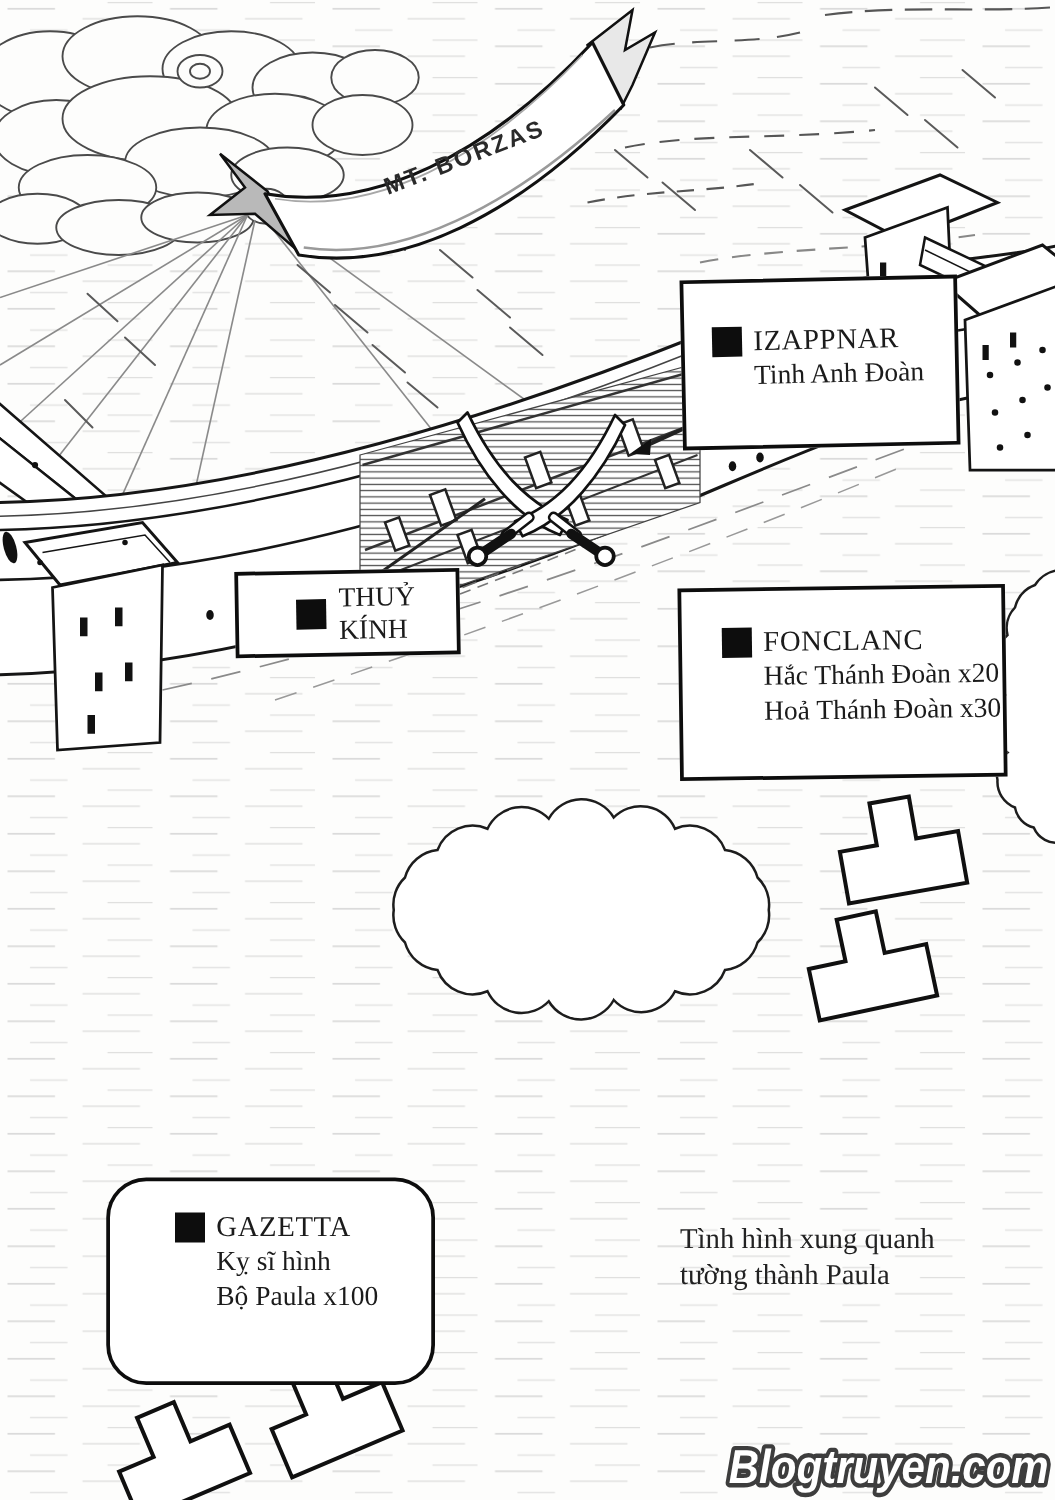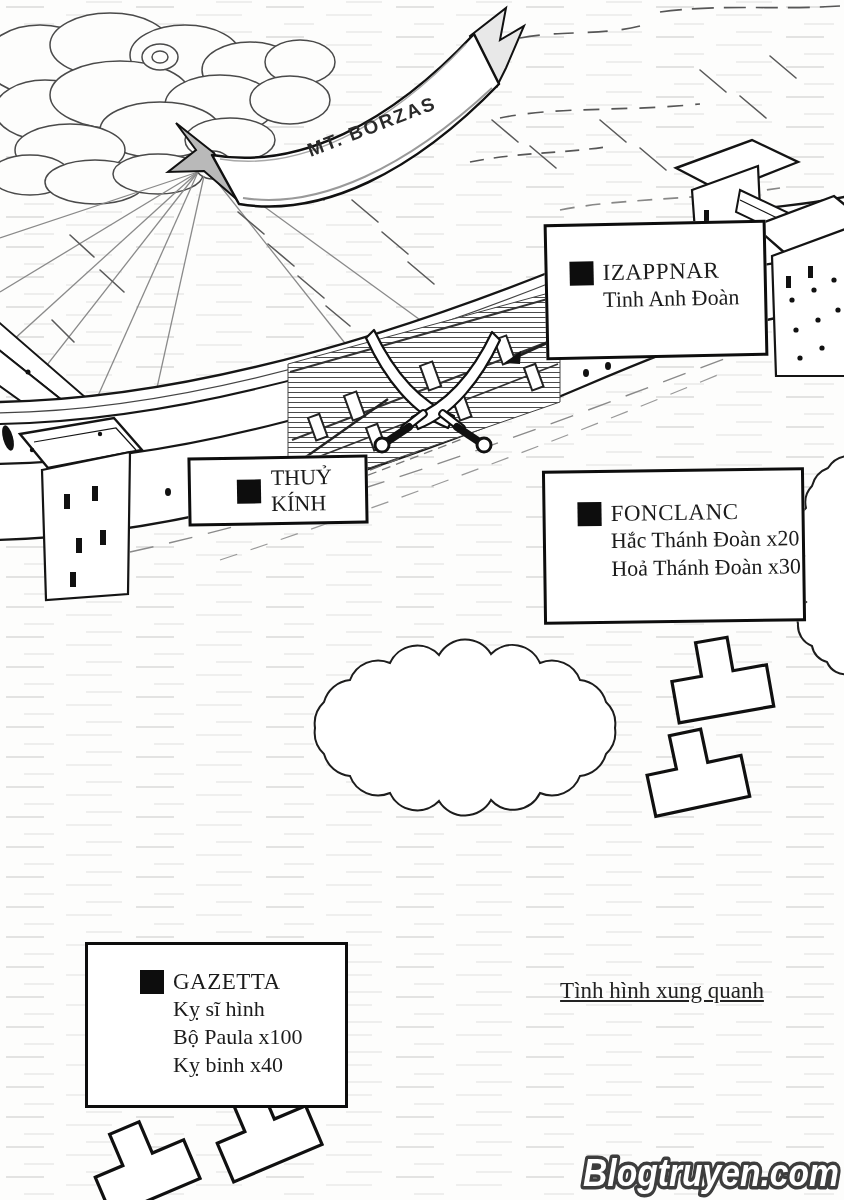--- a/index.html
+++ b/index.html
@@ -21,22 +21,22 @@
   .indent{margin-left:33px;}
   .stack{display:flex;flex-direction:column;line-height:26px;font-size:22px;}
   
   .banner-text{
     position:absolute;left:282px;top:116px;width:180px;text-align:center;
     transform:rotate(-21deg);font-family:"Liberation Sans",sans-serif;
     font-weight:bold;font-size:19px;letter-spacing:2px;color:#2a2a2a;white-space:nowrap;
   }
   
   .caption{
-    position:absolute;left:544px;top:976px;width:236px;text-align:center;
-    font-size:23px;line-height:29px;color:#222;text-decoration:underline;
+    position:absolute;left:544px;top:976px;width:236px;
+    font-size:23px;line-height:29px;color:#222;
   }
   .wm{position:absolute;left:572px;top:1143px;}
 </style>
 </head>
 <body>
 
 <div class="stage">
 
   <svg class="art" width="844" height="1200" viewBox="0 0 844 1200">
     <defs>
@@ -302,31 +302,31 @@
 
   <div class="label-box" style="left:543px;top:469px;width:262px;height:154px;padding:28px 0 0 32px;transform:rotate(-0.8deg);">
     <div class="t-row">
       <span class="sq"></span>
       <span class="box-title">FONCLANC</span>
     </div>
     <div class="box-line indent">Hắc Thánh Đoàn x20</div>
     <div class="box-line indent">Hoả Thánh Đoàn x30</div>
   </div>
 
-  <div class="label-box" style="left:85px;top:942px;width:263px;height:166px;padding:24px 0 0 52px;">
+  <div class="label-box" style="left:85px;top:942px;width:263px;height:166px;padding:24px 0 0 52px;border-radius:32px;">
     <div class="t-row">
       <span class="sq"></span>
       <span class="box-title">GAZETTA</span>
     </div>
     <div class="box-line indent">Kỵ sĩ hình</div>
     <div class="box-line indent">Bộ Paula x100</div>
-    <div class="box-line indent">Kỵ binh x40</div>
   </div>
 
   <div class="caption">
     <div>Tình hình xung quanh</div>
+    <div>tường thành Paula</div>
   </div>
 
   <svg class="wm" width="278" height="58" viewBox="0 0 278 58">
     <text x="139" y="43" text-anchor="middle" textLength="256" lengthAdjust="spacingAndGlyphs" font-family="Liberation Sans, sans-serif" font-size="38" font-style="italic" font-weight="bold" fill="#ffffff" stroke="#3d3d3d" stroke-width="7" paint-order="stroke" stroke-linejoin="round">Blogtruyen.com</text>
   </svg>
 
 </div>
 
 </body></html>

